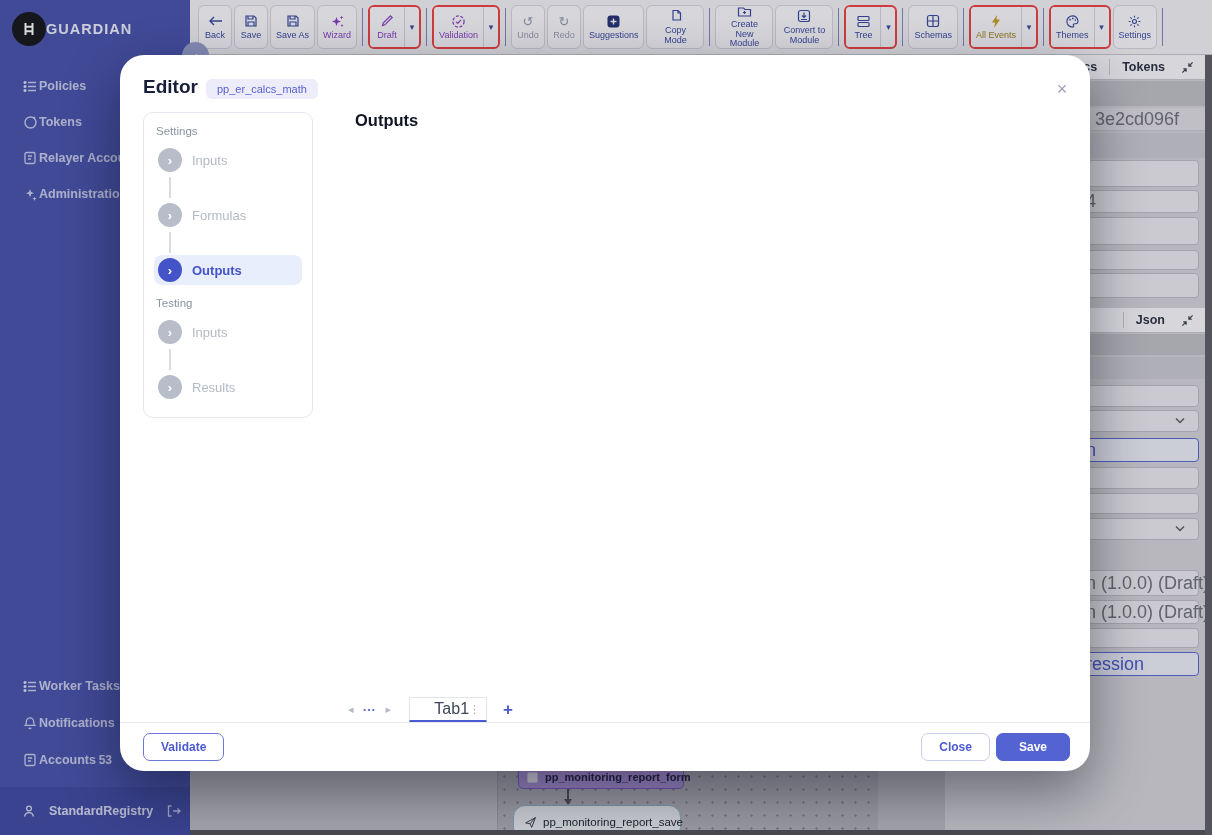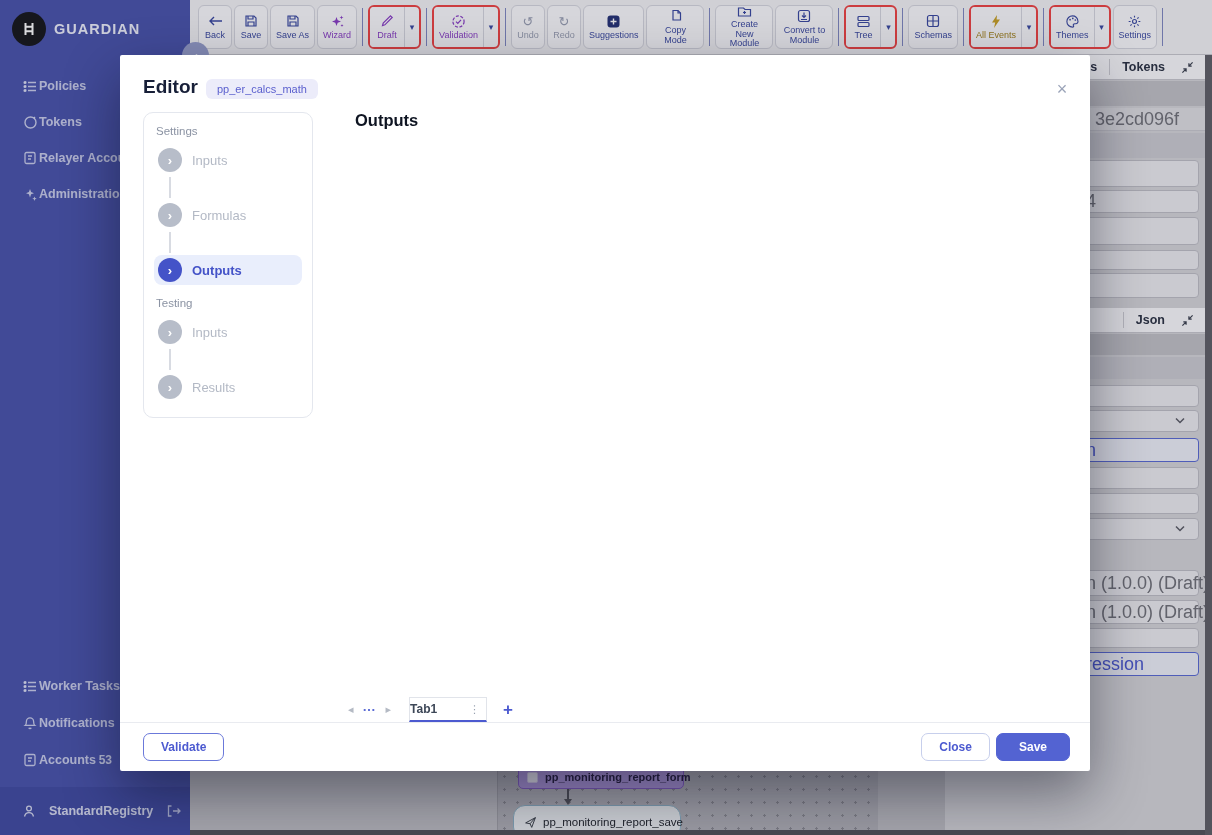--- a/index.html
+++ b/index.html
@@ -2,21 +2,21 @@
 <html><head>
 <meta charset="utf-8">
 <style>
   * { margin:0; padding:0; box-sizing:border-box; }
   html,body { width:1212px; height:835px; overflow:hidden; background:#9a9aa0;
     font-family:"Liberation Sans", sans-serif; }
   .screen { position:relative; width:1212px; height:835px; }
 
   
   .sidebar { position:absolute; left:0; top:0; width:190px; height:835px; background:#4a55ad; z-index:2; }
-  .brand { position:absolute; left:12px; top:12px; display:flex; align-items:center; gap:8px; }
+  .brand { position:absolute; left:12px; top:12px; display:flex; align-items:center; gap:0; }
   .brand-logo { width:34px; height:34px; border-radius:50%; background:#17181c; display:flex; align-items:center; justify-content:center; }
   .brand-name { color:#eef0fb; font-size:14.5px; font-weight:700; letter-spacing:1px; }
   .sb-item { position:absolute; left:0; width:190px; height:30px; display:flex; align-items:center; gap:1px; padding-left:22px; color:rgba(238,241,252,.78); font-size:12.5px; font-weight:600; cursor:pointer; }
   .sb-item .ic { width:16px; height:16px; display:flex; align-items:center; justify-content:center; flex:none; }
   .sb-badge { margin-left:auto; margin-right:78px; font-size:12px; color:rgba(238,241,252,.8); }
   .sb-user { position:absolute; left:0; top:787px; width:190px; height:48px; background:#424da3; display:flex; align-items:center; gap:13px; padding-left:22px; color:rgba(238,241,252,.85); font-size:12.5px; font-weight:600; }
   .sb-user .logout { margin-left:auto; margin-right:14px; }
 
   
   .toolbar { position:absolute; left:190px; top:0; width:1022px; height:55px; background:#f3f3f6; border-bottom:1px solid #c9c9cf; display:flex; align-items:center; gap:2px; padding:0 4px 0 8px; overflow:hidden; z-index:2; }
@@ -61,21 +61,21 @@
   .rp-box { position:absolute; left:-20px; right:6px; background:#ececf0; border:1px solid #bfbfc6; border-radius:4px; display:flex; align-items:center; }
   .rp-box.focus { border:1.5px solid #5b6bd5; background:#eef0f8; }
   .rp-text { margin-left:150px; font-size:18px; color:#717279; white-space:nowrap; }
   .rp-text.blue { color:#4c5ad0; }
   .rp-chev { margin-left:auto; margin-right:12px; flex:none; }
 
   .edge-strip { position:absolute; right:0; top:55px; width:7px; bottom:0; background:#606068; z-index:1; }
 
   
   .overlay { position:absolute; inset:0; background:rgba(18,20,38,.155); z-index:40; }
-  .modal { position:absolute; left:120px; top:55px; width:970px; height:716px; background:#fff; border-radius:2px; box-shadow:0 22px 55px rgba(8,10,28,.45); z-index:50; }
+  .modal { position:absolute; left:120px; top:55px; width:970px; height:716px; background:#fff; border-radius:24px; box-shadow:0 22px 55px rgba(8,10,28,.45); z-index:50; }
   .m-title { position:absolute; left:23px; top:21px; font-size:19px; font-weight:700; color:#171f38; }
   .m-badge { position:absolute; left:86px; top:24px; background:#ececfa; color:#5a5fce; font-size:11px; border-radius:6px; padding:4px 11px; cursor:default; }
   .m-close { position:absolute; left:931px; top:23px; width:22px; height:22px; display:flex; align-items:center; justify-content:center; color:#9aa3b8; font-size:18px; cursor:pointer; }
 
   .stepper { position:absolute; left:23px; top:57px; width:170px; height:306px; border:1px solid #e4e7ee; border-radius:10px; padding:10px; background:#fff; }
   .stp-section { font-size:11.5px; color:#8b93a3; margin:2px 0 8px 2px; }
   .stp-section.mt { margin-top:12px; }
   .step { display:flex; align-items:center; gap:10px; padding:3px 4px; border-radius:8px; cursor:pointer; }
   .step .dot { width:24px; height:24px; border-radius:50%; background:#b7bdc9; color:#fff; display:flex; align-items:center; justify-content:center; font-size:13px; font-weight:700; flex:none; }
   .step .slbl { font-size:13px; color:#b3b9c5; }
@@ -89,21 +89,21 @@
   .empty { position:absolute; left:350px; right:20px; top:336px; text-align:center; }
   .empty .eic { display:inline-block; margin-bottom:10px; }
   .empty .msg { font-size:13px; font-weight:700; color:#4e5a74; }
   .empty .add-btn { display:inline-flex; align-items:center; gap:7px; margin-top:11px; padding:5px 16px; border:1px solid #6b79da; border-radius:14px; color:#4c5ad0; font-size:11.5px; font-weight:600; background:#fff; cursor:pointer; }
   .empty .add-btn .px { font-style:italic; font-weight:700; }
 
   .tabsbar { position:absolute; left:224px; top:642px; height:25px; display:flex; align-items:center; }
   .ov-arrow { color:#b4bac4; font-size:11px; padding:0 4px; cursor:pointer; }
   .ov-dots { color:#5b6bd5; font-size:13px; font-weight:700; padding:0 5px; letter-spacing:1px; cursor:pointer; }
   .m-tab { width:78px; height:25px; margin-left:14px; background:#fff; border:1px solid #e1e4ea; border-bottom:2px solid #4c5ad0; display:flex; align-items:center; cursor:pointer; }
-  .m-tab .tname { flex:1; text-align:left; font-size:12px; color:#3d4757;font-weight:bold; }
+  .m-tab .tname { flex:1; text-align:right; font-size:16px; color:#3d4757; }
   .m-tab .kebab { color:#98a1b0; font-size:11px; margin-right:6px; cursor:pointer; }
   .m-addtab { margin-left:16px; color:#4c5ad0; font-size:17px; font-weight:600; cursor:pointer; }
 
   .m-sep { position:absolute; left:0; right:0; top:667px; height:1px; background:#e9ebf0; }
   .m-footer { position:absolute; left:23px; right:20px; bottom:10px; height:28px; display:flex; align-items:center; }
   .btn { height:28px; padding:0 17px; border-radius:7px; font-size:12px; font-weight:600; display:flex; align-items:center; justify-content:center; cursor:pointer; background:#fff; }
   .btn.outline { border:1px solid #6b79da; color:#4c5ad0; }
   .btn.light-outline { border:1px solid #c7cfec; color:#4c5ad0; }
   .btn.primary { background:#5363d2; border:1px solid #5363d2; color:#fff; padding:0 22px; }
   .m-footer .right { margin-left:auto; display:flex; gap:6px; }

